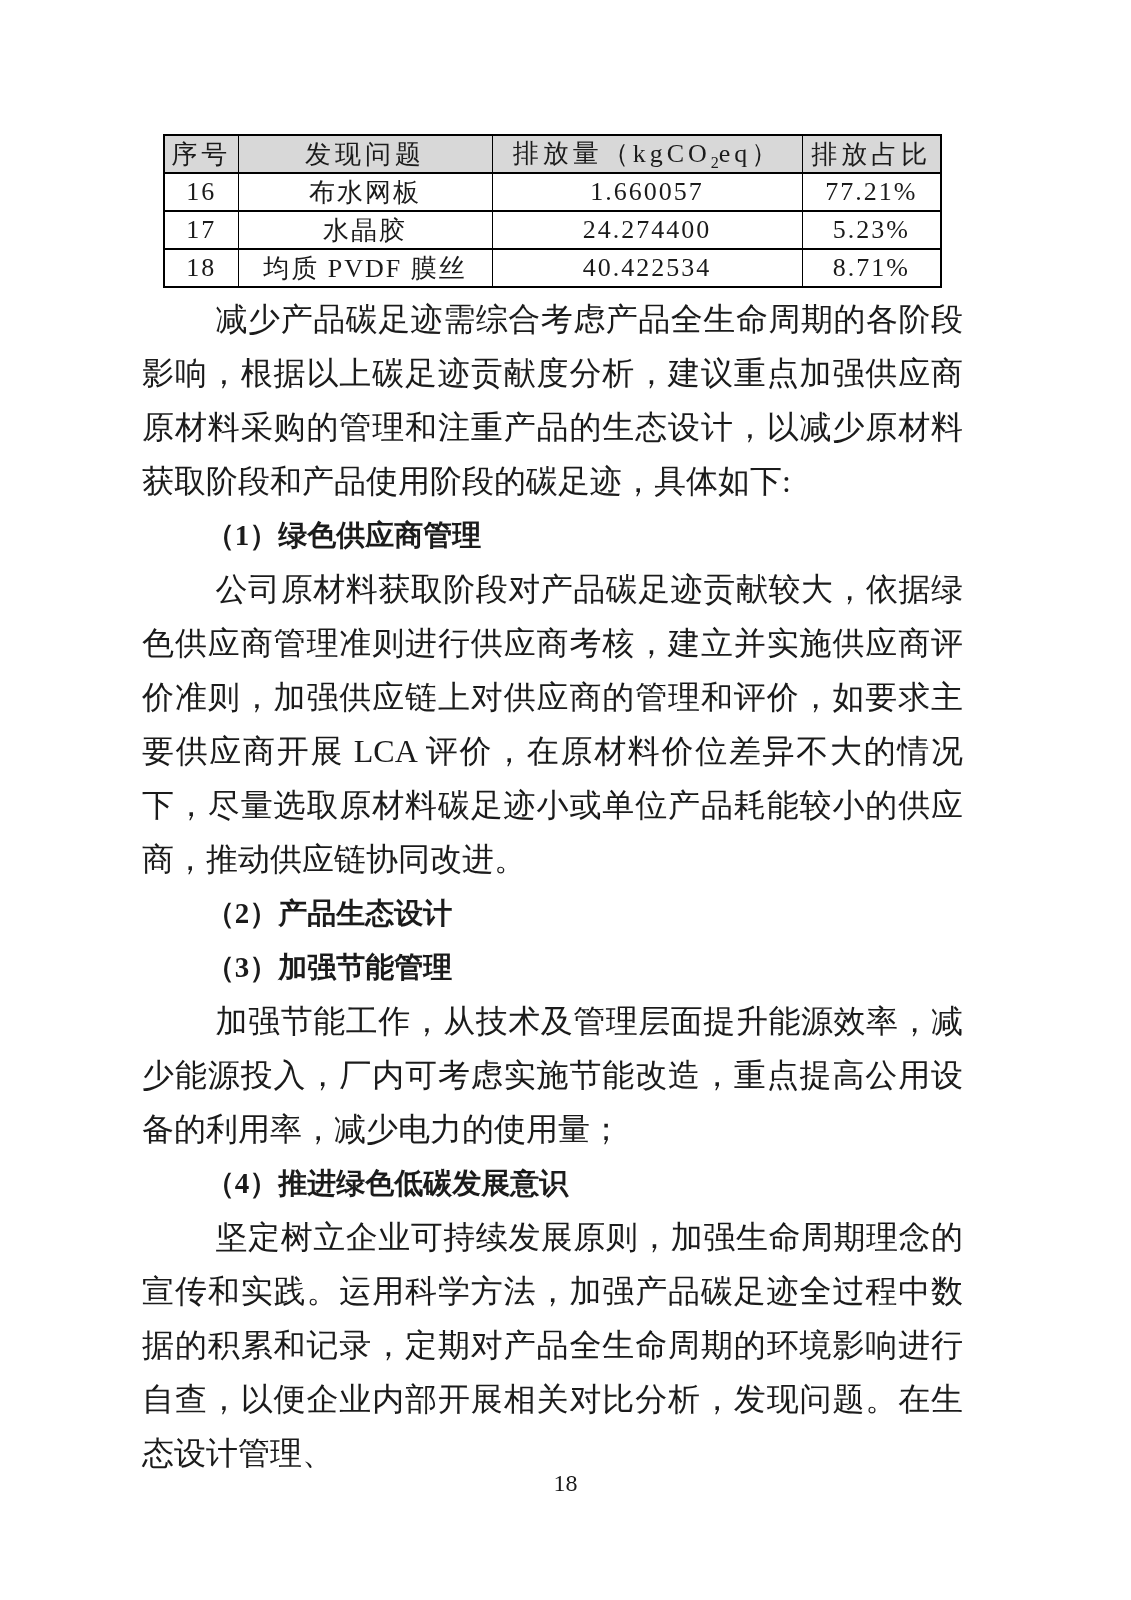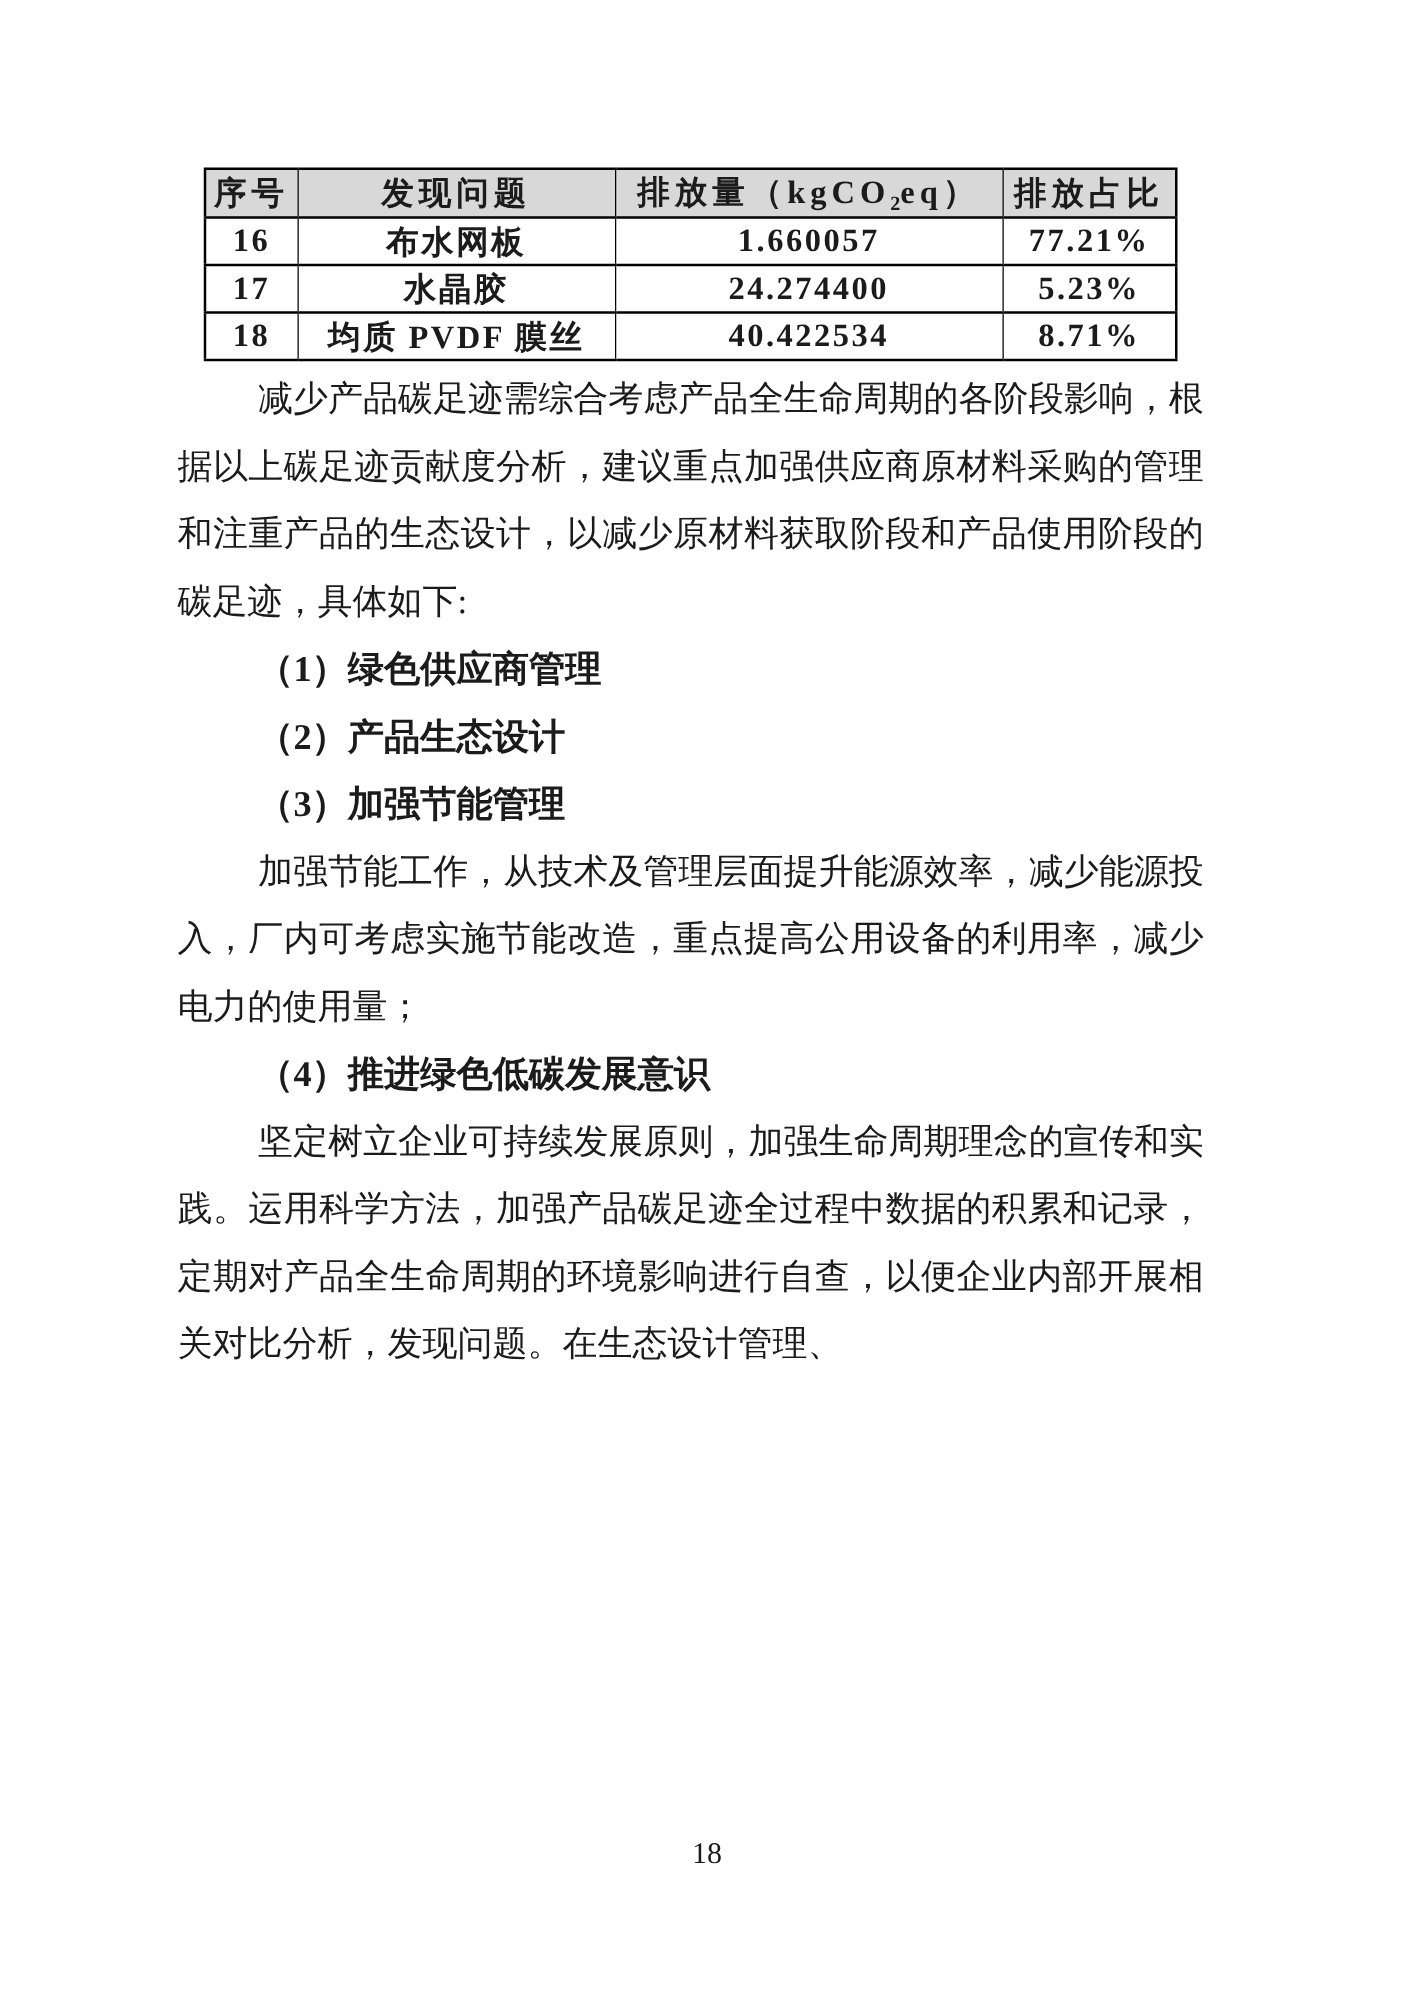--- a/index.html
+++ b/index.html
@@ -28,42 +28,42 @@
   table.emissions th, table.emissions td {
     border-left:1px solid #000;
     border-right:1px solid #000;
     border-top:2px solid #000;
     border-bottom:2px solid #000;
     height:36px;
     padding:0 2px;
     text-align:center;
     vertical-align:middle;
     font-size:26px;
-    font-weight:bold;
+    font-weight:normal;
     letter-spacing:2px;
     white-space:nowrap;
   }
   table.emissions { border:2px solid #000; }
   table.emissions thead th {
     background:var(--table-header-bg,#d8d8d8);
     letter-spacing:4px;
   }
   table.emissions sub { font-size:0.62em; letter-spacing:0; }
   
   .body-text { margin-top:4px; }
   .body-text h2, .body-text h3 {
     margin:0;
     font-size:29px;
     line-height:54px;
     font-weight:bold;
     text-indent:2.2em;
   }
   .body-text p {
     margin:0;
-    font-size:28px;
+    font-size:32px;
     line-height:54px;
     text-align:justify;
     text-indent:2.3em;
   }
   
   .page-number {
     position:absolute;
     left:0; right:0;
     top:1470px;
     text-align:center;
@@ -110,20 +110,21 @@
         <td>40.422534</td>
         <td>8.71%</td>
       </tr>
     </tbody>
   </table>
 
   <div class="body-text">
     <p>减少产品碳足迹需综合考虑产品全生命周期的各阶段影响，根据以上碳足迹贡献度分析，建议重点加强供应商原材料采购的管理和注重产品的生态设计，以减少原材料获取阶段和产品使用阶段的碳足迹，具体如下:</p>
 
     <h3>（1）绿色供应商管理</h3>
+    <p>公司原材料获取阶段对产品碳足迹贡献较大，依据绿色供应商管理准则进行供应商考核，建立并实施供应商评价准则，加强供应链上对供应商的管理和评价，如要求主要供应商开展 LCA 评价，在原材料价位差异不大的情况下，尽量选取原材料碳足迹小或单位产品耗能较小的供应商，推动供应链协同改进。</p>
 
     <h3>（2）产品生态设计</h3>
 
     <h3>（3）加强节能管理</h3>
     <p>加强节能工作，从技术及管理层面提升能源效率，减少能源投入，厂内可考虑实施节能改造，重点提高公用设备的利用率，减少电力的使用量；</p>
 
     <h3>（4）推进绿色低碳发展意识</h3>
     <p>坚定树立企业可持续发展原则，加强生命周期理念的宣传和实践。运用科学方法，加强产品碳足迹全过程中数据的积累和记录，定期对产品全生命周期的环境影响进行自查，以便企业内部开展相关对比分析，发现问题。在生态设计管理、</p>
   </div>
 

